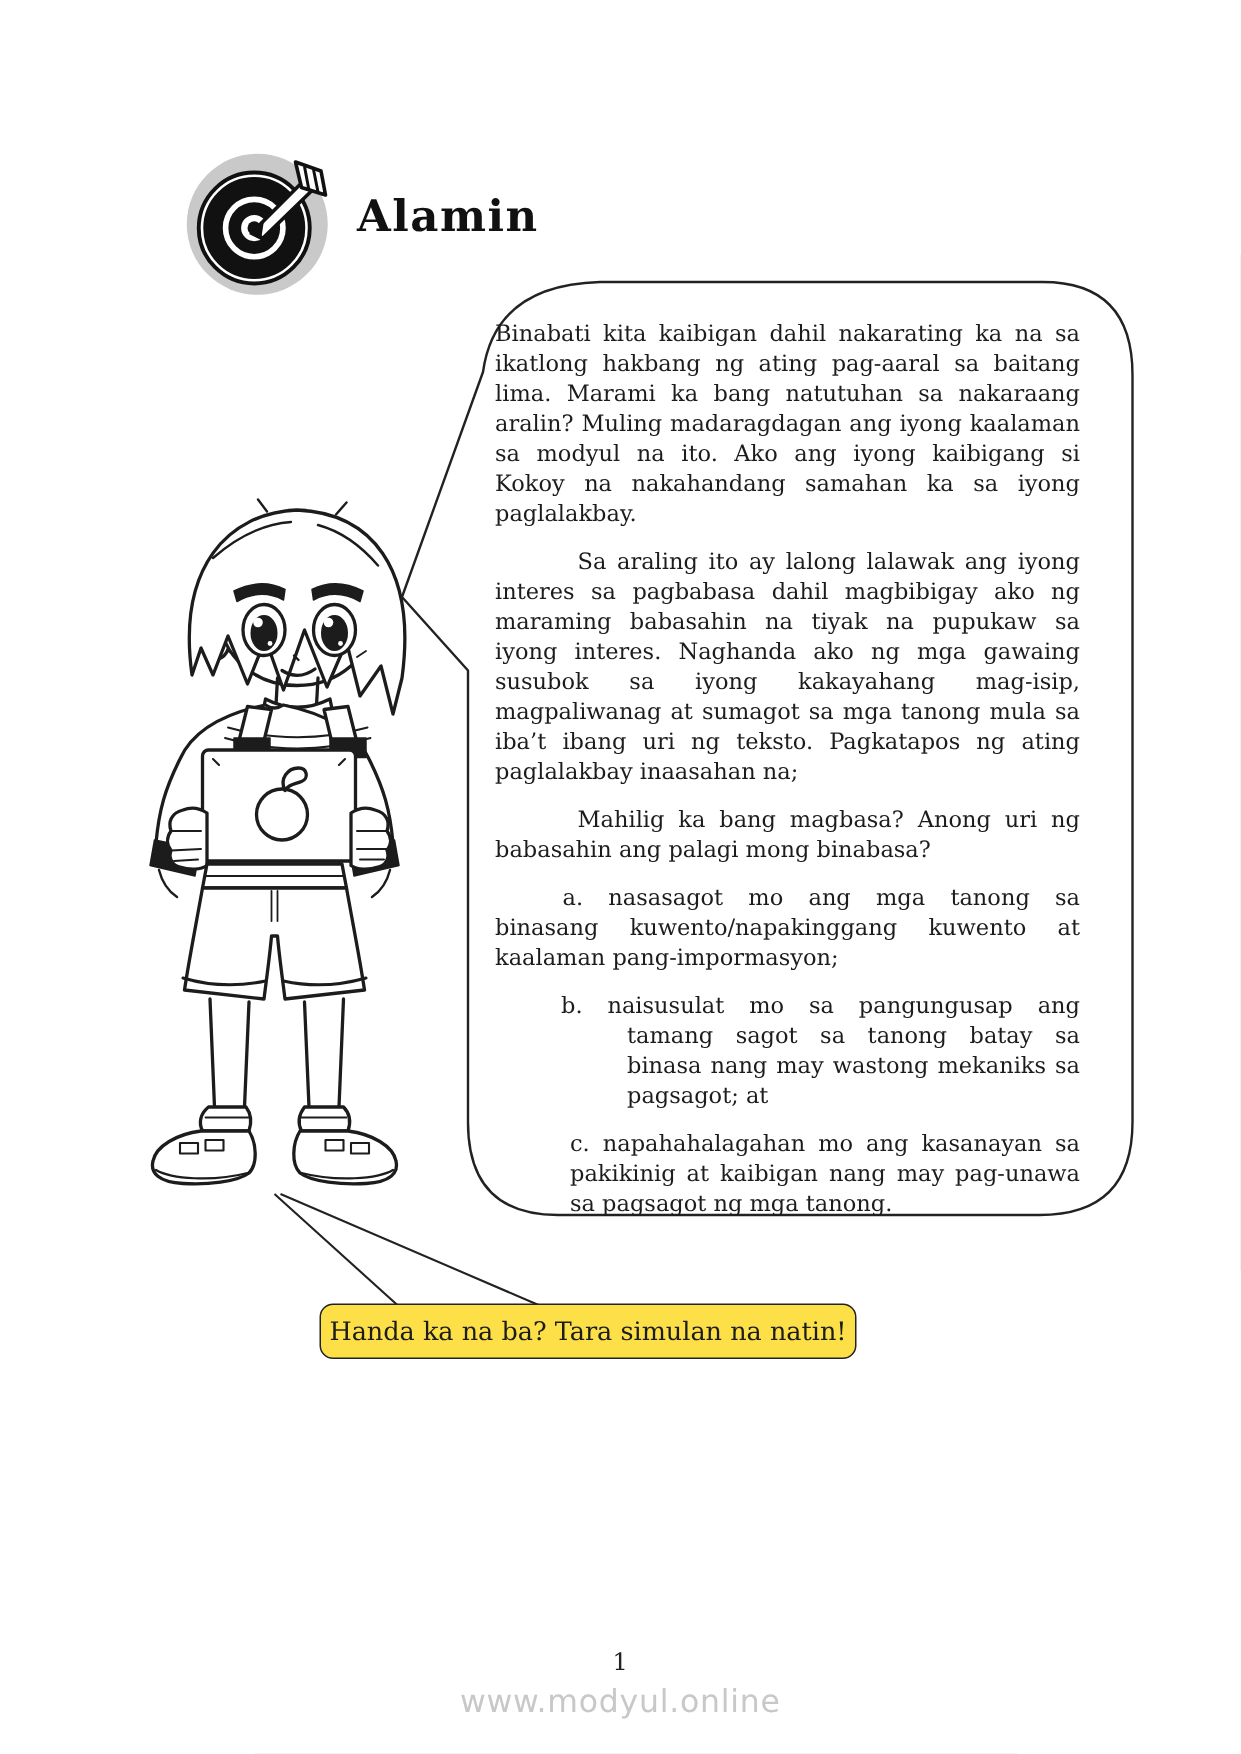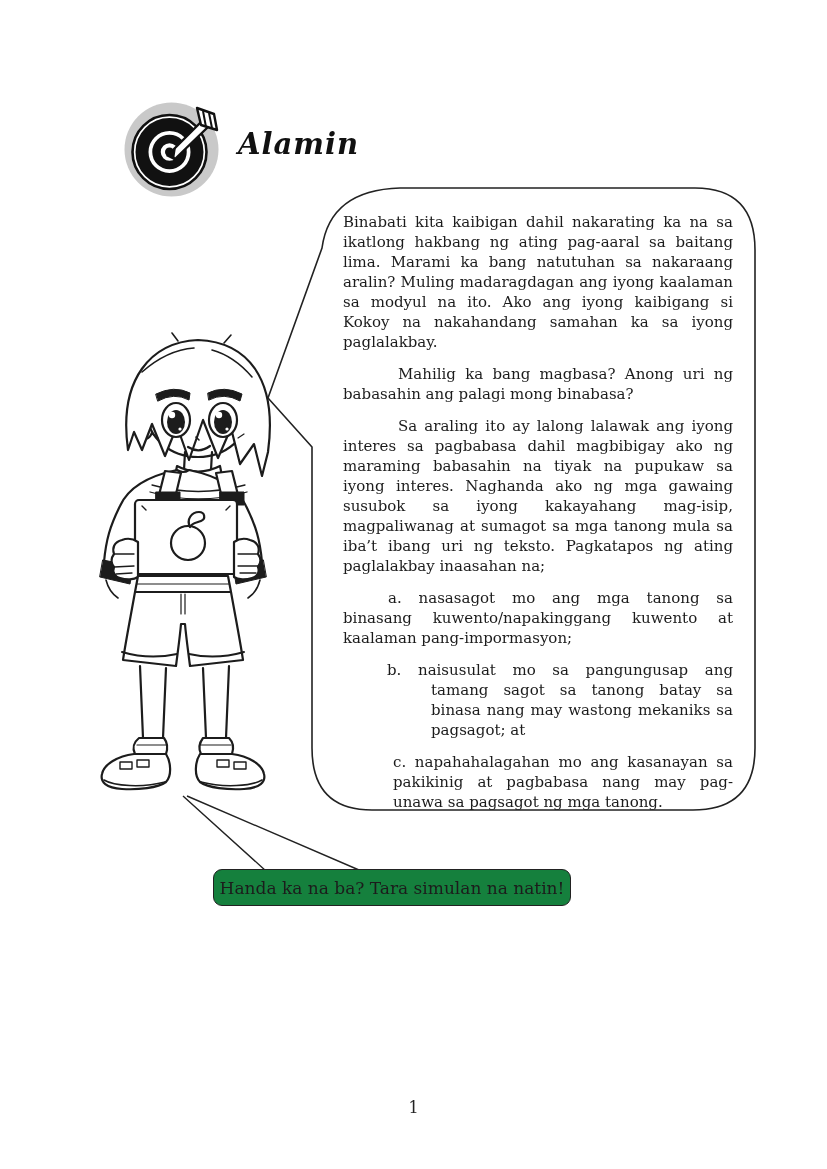--- a/index.html
+++ b/index.html
@@ -5,42 +5,42 @@
   html,body{margin:0;padding:0;background:#e8e8e8;}
   .page{
     position:relative;width:827px;height:1169px;background:#ffffff;
     margin:0 auto;overflow:hidden;
     font-family:"DejaVu Serif","Liberation Serif",serif;color:#1c1c1c;
   }
   .abs{position:absolute;}
   
   .badge-svg{left:120px;top:98px;width:103px;height:103px;}
   .page-title{
-    left:238px;top:127px;font-size:29px;font-weight:bold;font-style:italic;
+    left:238px;top:127px;font-size:29px;font-weight:bold;
     letter-spacing:1px;color:#111;
   }
   
   .bubble-svg{left:260px;top:180px;width:500px;height:640px;}
   .bubble-text{
-    left:343px;top:212px;width:390px;
+    left:330px;top:212px;width:390px;
     font-size:15px;line-height:20px;text-align:justify;
   }
   .bubble-text p{margin:0 0 12px 0;}
   .bubble-text p:last-child{margin-bottom:0;}
   .p-indent{text-indent:55px;}
   .item-a{text-indent:45px;}
   .item-b{padding-left:88px;text-indent:-44px;}
   .item-c{padding-left:50px;}
   
   .boy-svg{left:82px;top:330px;width:225px;height:470px;}
   
   .tail-svg{left:170px;top:790px;width:400px;height:120px;}
   .callout-box{
     left:213px;top:869px;width:356px;height:35px;
-    border:1.6px solid #222;border-radius:9px;background:#15803d;
+    border:1.6px solid #222;border-radius:9px;background:#fde047;
     display:flex;align-items:center;justify-content:center;
     font-size:17px;
   }
   
   .page-number{left:0;right:0;top:1098px;text-align:center;font-size:16px;color:#222;}
   .watermark{
     left:0;right:0;top:1122px;text-align:center;
     font-family:"DejaVu Sans","Liberation Sans",sans-serif;
     font-size:21px;color:#c8c8c8;letter-spacing:0.5px;
   }
@@ -63,25 +63,25 @@
   </svg>
 
   <div class="abs page-title">Alamin</div>
 
   <svg class="abs bubble-svg" viewBox="0 0 500 640" xmlns="http://www.w3.org/2000/svg">
     <path d="M 8,218 L 62,68 Q 70,10 140,8 L 435,8 Q 495,8 495,70 L 495,568 Q 495,630 433,630 L 112,630 Q 52,630 52,568 L 52,267 Z" fill="#ffffff" stroke="#222" stroke-width="1.6" stroke-linejoin="round"></path>
   </svg>
 
   <div class="abs bubble-text">
     <p>Binabati kita kaibigan dahil nakarating ka na sa ikatlong hakbang ng ating pag-aaral sa baitang lima.  Marami ka bang natutuhan sa nakaraang aralin? Muling madaragdagan ang iyong kaalaman sa modyul na ito. Ako ang iyong kaibigang si Kokoy na nakahandang samahan ka sa iyong paglalakbay.</p>
+    <p class="p-indent">Sa araling ito ay lalong lalawak ang iyong interes sa pagbabasa dahil magbibigay ako ng maraming babasahin na tiyak na pupukaw sa iyong interes.  Naghanda ako ng mga gawaing susubok sa iyong kakayahang mag-isip, magpaliwanag at sumagot sa mga tanong mula sa iba’t ibang uri ng teksto. Pagkatapos ng ating paglalakbay inaasahan na;</p>
     <p class="p-indent">Mahilig ka bang magbasa?  Anong uri ng babasahin ang palagi mong binabasa?</p>
-    <p class="p-indent">Sa araling ito ay lalong lalawak ang iyong interes sa pagbabasa dahil magbibigay ako ng maraming babasahin na tiyak na pupukaw sa iyong interes.  Naghanda ako ng mga gawaing susubok sa iyong kakayahang mag-isip, magpaliwanag at sumagot sa mga tanong mula sa iba’t ibang uri ng teksto. Pagkatapos ng ating paglalakbay inaasahan na;</p>
     <p class="item-a">a. nasasagot mo ang mga tanong sa binasang kuwento/napakinggang kuwento at kaalaman pang-impormasyon;</p>
     <p class="item-b">b.  naisusulat mo sa pangungusap ang tamang sagot sa tanong batay sa binasa nang may wastong mekaniks sa pagsagot; at</p>
-    <p class="item-c">c. napahahalagahan mo ang kasanayan sa pakikinig at pagbabasa nang may pag-unawa sa pagsagot ng mga tanong.</p>
+    <p class="item-c">c. napahahalagahan mo ang kasanayan sa pakikinig at kaibigan nang may pag-unawa sa pagsagot ng mga tanong.</p>
   </div>
 
   <svg class="abs boy-svg" viewBox="0 0 225 470" xmlns="http://www.w3.org/2000/svg">
     <g stroke="#1c1c1c" stroke-width="2.2" fill="#ffffff" stroke-linejoin="round" stroke-linecap="round">
 
       <ellipse cx="63" cy="97" rx="8" ry="12"></ellipse>
       <ellipse cx="170" cy="97" rx="8" ry="12"></ellipse>
 
       <ellipse cx="116" cy="82" rx="51" ry="45"></ellipse>
 
@@ -156,14 +156,15 @@
 
   <svg class="abs tail-svg" viewBox="0 0 400 120" xmlns="http://www.w3.org/2000/svg">
     <path d="M 13,6 L 96,81 M 17,6 L 189,80" fill="none" stroke="#222" stroke-width="1.4"></path>
   </svg>
 
   <div class="abs callout-box">
     <span>Handa ka na ba? Tara simulan na natin!</span>
   </div>
 
   <div class="abs page-number">1</div>
+  <div class="abs watermark">www.modyul.online</div>
 
 </div>
 
 </body></html>

